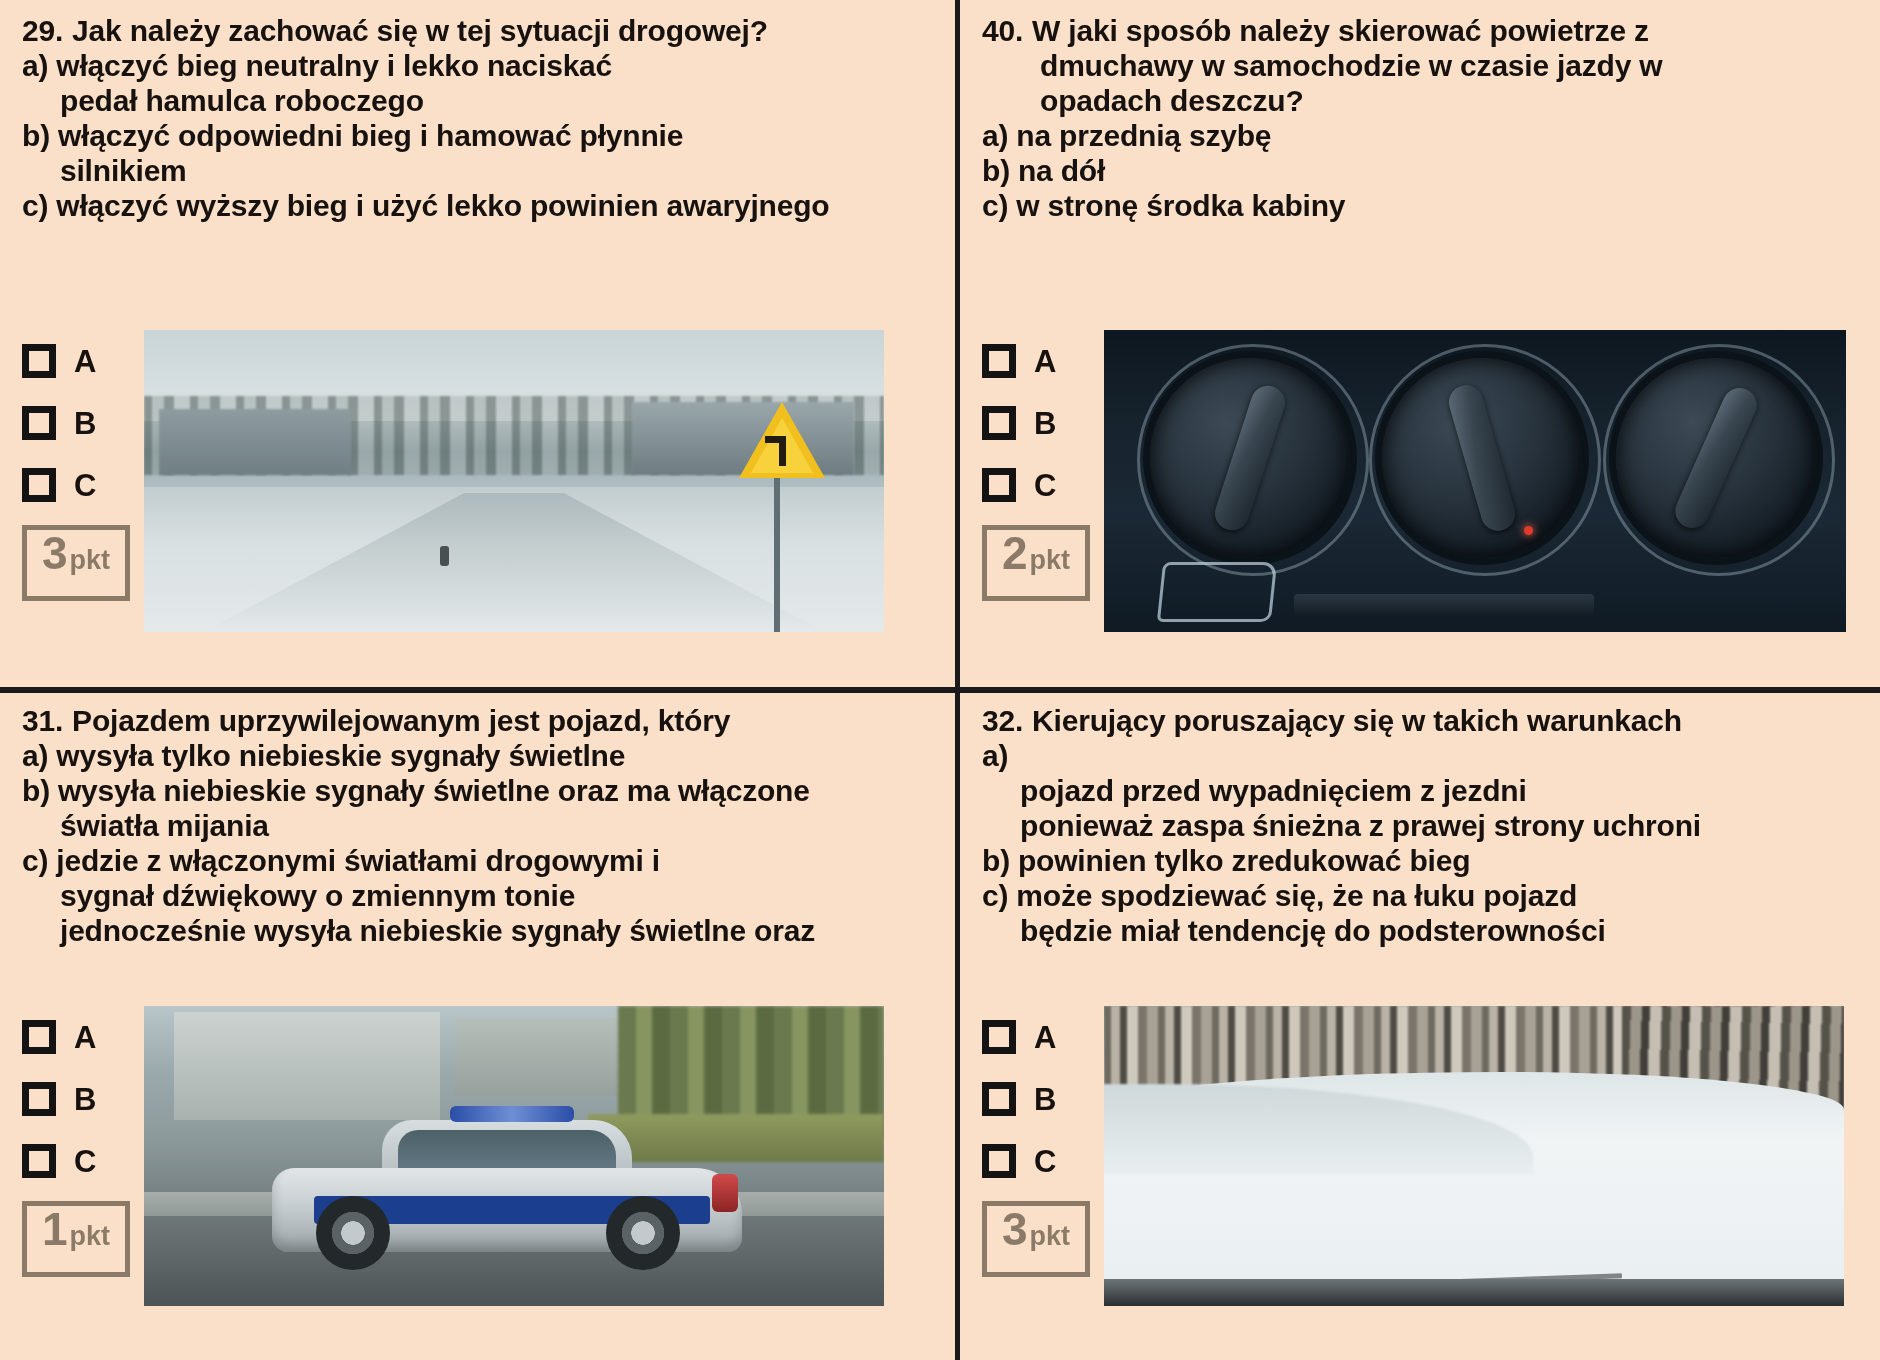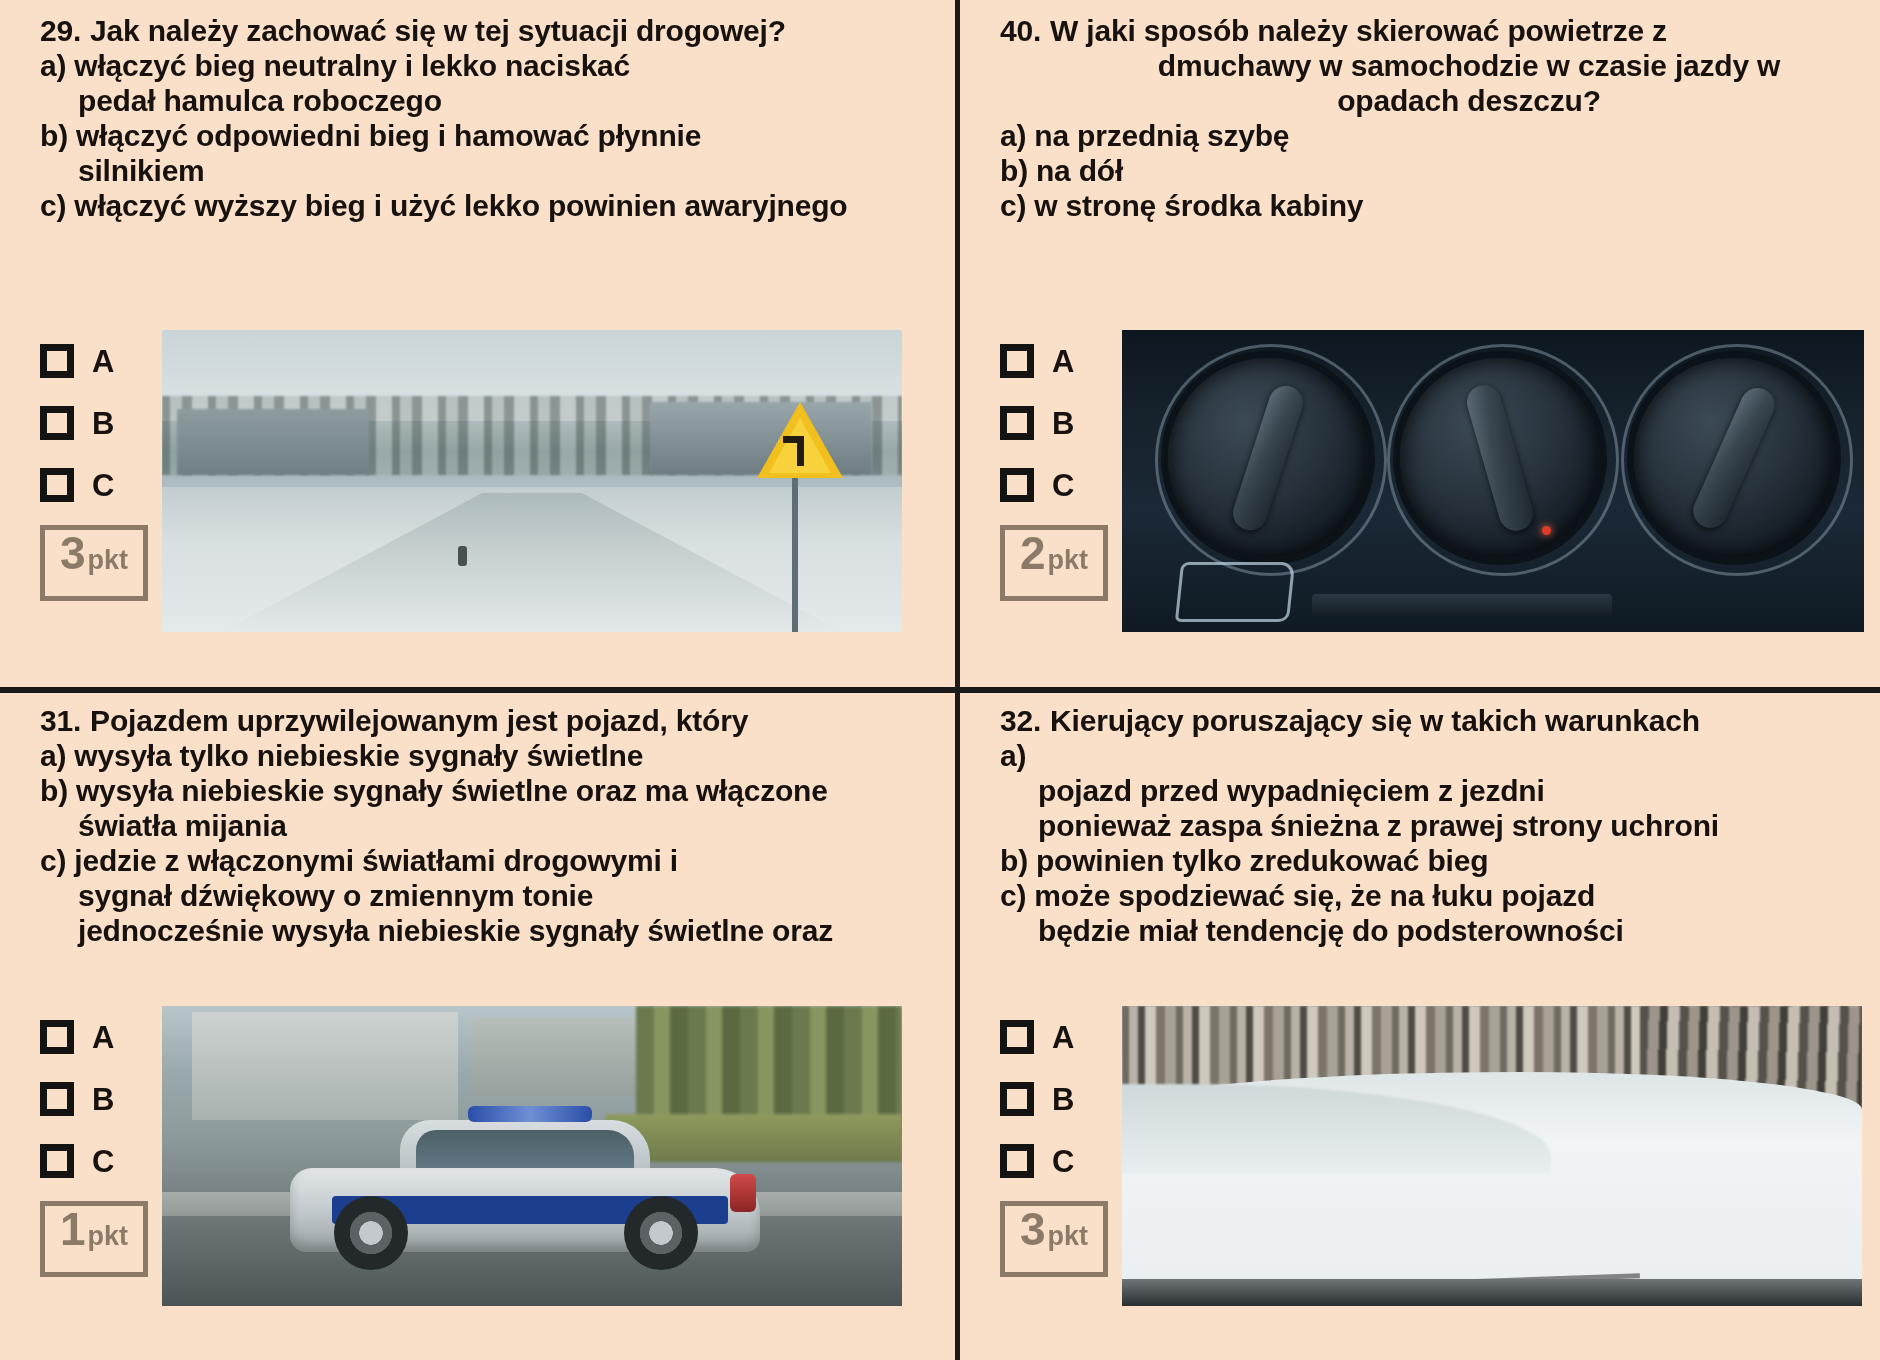--- a/index.html
+++ b/index.html
@@ -16,21 +16,20 @@
 
   #sheet {
     position: relative;
     width: 1556px;
     height: 1360px;
     background: #fae0c8;
     box-sizing: border-box;
     display: grid;
     grid-template-columns: 956px 924px;
     grid-template-rows: 690px 670px;
-    padding-left: 18px;
   }
 
   
   .v-divider {
     position: absolute;
     top: 0;
     left: 955px;
     width: 5px;
     height: 1360px;
     background: #1a1a1a;
@@ -68,21 +67,20 @@
     align-items: flex-start;
     white-space: nowrap;
   }
   .qnum {
     flex: 0 0 auto;
     padding-right: 9px;
   }
   .qtext { flex: 0 1 auto; }
   .qcont-num {
     padding-left: 58px;
-    text-align: center;
   }
   .opt {
     display: flex;
     align-items: flex-start;
     white-space: nowrap;
   }
   .optletter {
     flex: 0 0 auto;
     padding-right: 8px;
   }

